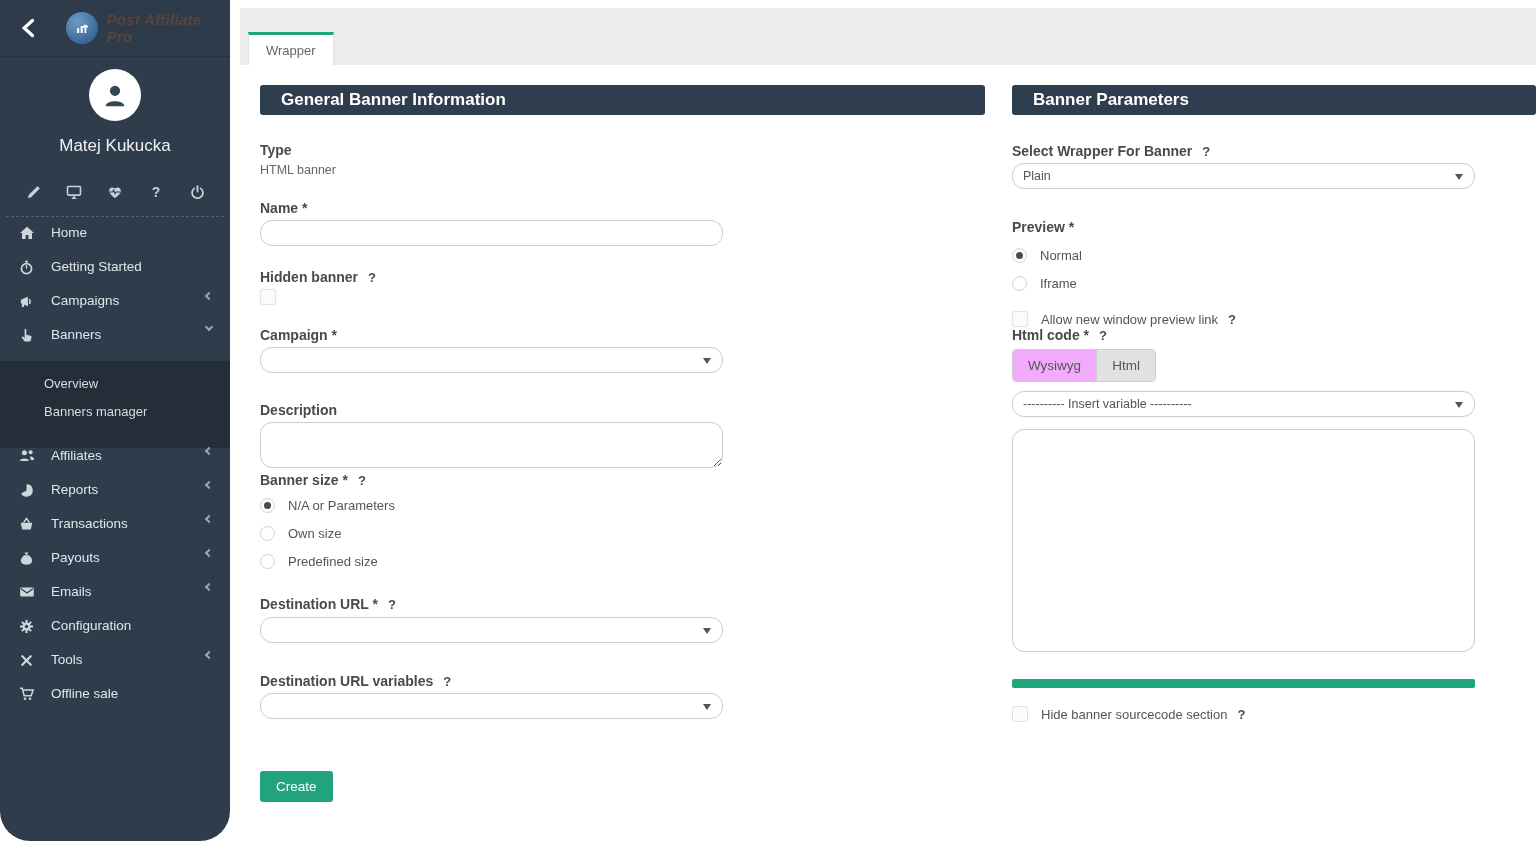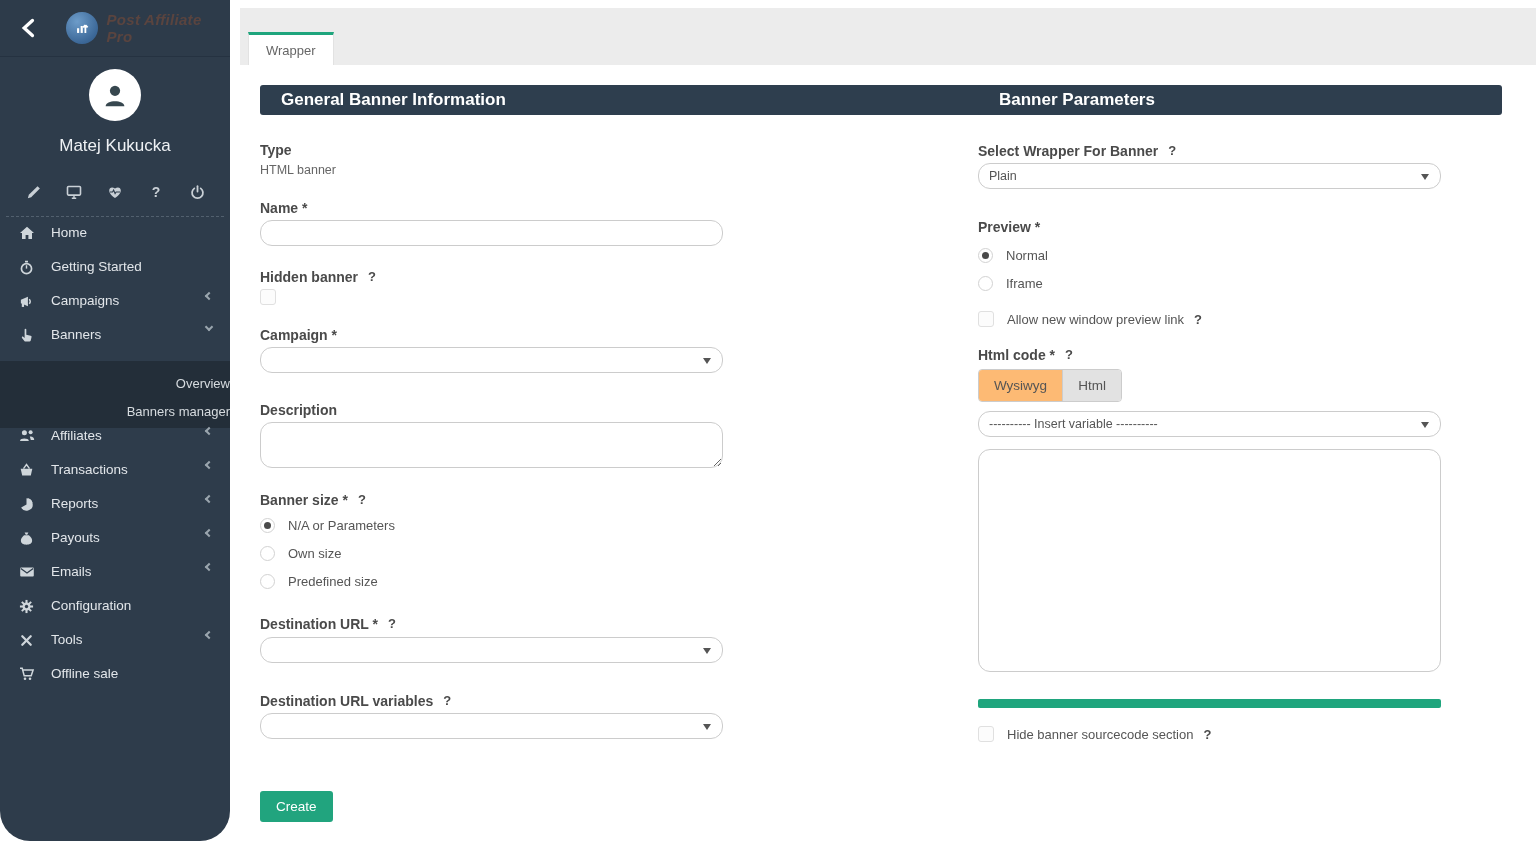--- a/index.html
+++ b/index.html
@@ -28,41 +28,41 @@
   .sb-divider { margin:15px 6px 8px 6px; border-top:1px dashed #52606e; }
   .nav-item { height:34px; display:flex; align-items:flex-start; padding:0 18px;
     font-size:13.5px; color:#e2e6ea; cursor:pointer; }
   .nav-ico { width:17px; height:16px; margin-right:16px; color:#cfd6db;
     display:flex; align-items:center; justify-content:center; }
   .chev { width:6px; height:6px; margin-left:auto; border-color:#9aa5ae; }
   .chev-left  { border-left:2px solid #9aa5ae; border-bottom:2px solid #9aa5ae;
     transform:rotate(45deg); }
   .chev-down  { border-right:2px solid #9aa5ae; border-bottom:2px solid #9aa5ae;
     transform:rotate(45deg); margin-top:-3px; }
-  .submenu { background:#232e39; padding:9px 0 2px 0;text-align:right; }
+  .submenu { background:#232e39; padding:9px 0 22px 0; }
   .submenu-item { height:28px; line-height:28px; padding-left:44px; font-size:13px;
     color:#d6dbdf; cursor:pointer; }
 
   
   .main { position:absolute; left:230px; top:0; width:1306px; height:841px; background:#fff; }
   .tabs-band { margin:8px 0 0 10px; height:57px; background:#ececec; position:relative; }
   .tab { position:absolute; left:8px; bottom:0; height:33px; background:#fff;
     border-top:3px solid #1fa57d; border-left:1px solid #e2e2e2; border-right:1px solid #e2e2e2;
     padding:8px 17px 0 17px; font-size:13px; color:#666; cursor:pointer; }
 
   .col { position:absolute; top:85px; }
   .col-left  { left:30px;  width:725px; }
-  .col-right { left:748px; width:524px; }
+  .col-right { left:782px; width:524px; }
   .panel-header { height:30px; line-height:30px; background:#2e3e4e; color:#fff;
     font-size:17px; font-weight:bold; border-radius:3px; padding-left:21px; }
   .col-left .panel-header { width:725px; }
   .col-right .panel-header { width:524px; }
 
   .label { font-size:14px; font-weight:bold; color:#4a4a4a; }
-  .label-row { display:flex; align-items:flex-start; }
+  .label-row { display:flex; align-items:center; }
   .help { font-size:13px; font-weight:bold; color:#4a4a4a; margin-left:10px; cursor:pointer; }
   .subvalue { font-size:12.5px; color:#666; margin-top:5px; }
 
   .text-input, .select, .textarea { width:463px; border:1px solid #ccc;
     border-radius:12px; background:#fff; font-family:"Liberation Sans", sans-serif; }
   .text-input { height:26px; padding:0 8px; font-size:13px; color:#333; }
   .select { height:26px; display:flex; align-items:center; padding:0 30px 0 10px;
     position:relative; cursor:pointer; }
   .select-value { font-size:12.5px; color:#555; white-space:nowrap; overflow:hidden; }
   .caret { position:absolute; right:11px; top:10px; width:0; height:0;
@@ -82,28 +82,28 @@
     background:#fcfcfc; flex:none; cursor:pointer; }
   .check-row { display:flex; align-items:center; }
   .check-row .radio-label { margin-left:13px; }
 
   .btn-create { margin-top:52px; background:#21a47e; color:#fff; border:none;
     border-radius:3px; padding:8px 16px; font-size:13.5px; cursor:pointer;
     font-family:"Liberation Sans", sans-serif; }
 
   .btn-group { display:flex; margin-top:6px; width:fit-content;
     border:1px solid #ccc; border-radius:4px; overflow:hidden; }
-  .btn-toggle { padding:8px 15px; font-size:13.5px; color:#555; background:#fdba74; cursor:pointer; }
+  .btn-toggle { padding:8px 15px; font-size:13.5px; color:#555; background:#f0abfc; cursor:pointer; }
   .btn-toggle.active { background:#e2e2e2; border-left:1px solid #ccc; }
 
   .progress-bar { width:463px; height:9px; border-radius:2px; background:#1fa57d; margin-top:23px; }
 
   
   .mt27{margin-top:27px}.mt23{margin-top:23px}.mt22{margin-top:22px}.mt29{margin-top:29px}
-  .mt20{margin-top:20px}.mt26{margin-top:26px}.mt30{margin-top:30px}.mt28{margin-top:28px}
+  .mt20{}.mt26{margin-top:26px}.mt30{margin-top:30px}.mt28{margin-top:28px}
   .mt19{margin-top:19px}.mt18{margin-top:18px}.mt11{margin-top:11px}.mt9{margin-top:9px}
   .mt12{margin-top:12px}.mt8{margin-top:8px}.mt5{margin-top:5px}.mt4{margin-top:4px}
 </style>
 </head>
 <body>
 
 <div class="sidebar">
   <div class="sb-top">
     <span class="back-chev">
       <svg viewBox="0 0 16 16" width="22" height="22">
@@ -210,35 +210,35 @@
             <circle cx="11.6" cy="4.3" r="2" fill="currentColor"></circle>
             <path d="M10.8 8.6 c2.8-.3 4.4 1.2 4.4 3.4 h-3.4 Z" fill="currentColor"></path>
           </svg>
         </span>
       <span>Affiliates</span>
       <span class="chev chev-left"></span>
     </div>
     <div class="nav-item">
       <span class="nav-ico">
           <svg viewBox="0 0 16 16" width="15" height="15">
+            <path d="M8 8 V1.4 A6.6 6.6 0 1 1 2.3 11.3 Z" fill="currentColor"></path>
+            <path d="M9.6 6.4 V1.6 A6.6 6.6 0 0 1 14.4 6.4 Z" fill="currentColor"></path>
+          </svg>
+        </span>
+      <span>Reports</span>
+      <span class="chev chev-left"></span>
+    </div>
+    <div class="nav-item">
+      <span class="nav-ico">
+          <svg viewBox="0 0 16 16" width="15" height="15">
             <path d="M1.8 6 H14.2 L12.6 13.2 H3.4 Z" fill="currentColor"></path>
             <path d="M4.8 6 L8 1.6 L11.2 6" fill="none" stroke="currentColor" stroke-width="1.5"></path>
           </svg>
         </span>
       <span>Transactions</span>
-      <span class="chev chev-left"></span>
-    </div>
-    <div class="nav-item">
-      <span class="nav-ico">
-          <svg viewBox="0 0 16 16" width="15" height="15">
-            <path d="M8 8 V1.4 A6.6 6.6 0 1 1 2.3 11.3 Z" fill="currentColor"></path>
-            <path d="M9.6 6.4 V1.6 A6.6 6.6 0 0 1 14.4 6.4 Z" fill="currentColor"></path>
-          </svg>
-        </span>
-      <span>Reports</span>
       <span class="chev chev-left"></span>
     </div>
     <div class="nav-item">
       <span class="nav-ico">
           <svg viewBox="0 0 16 16" width="15" height="15">
             <path d="M6 1.6 h4 L8.8 4 H7.2 Z" fill="currentColor"></path>
             <path d="M5.4 4.6 h5.2 C13 6.6 14 8.5 14 10.4 C14 13 11.5 14.6 8 14.6 C4.5 14.6 2 13 2 10.4 C2 8.5 3 6.6 5.4 4.6 Z" fill="currentColor"></path>
           </svg>
         </span>
       <span>Payouts</span>

